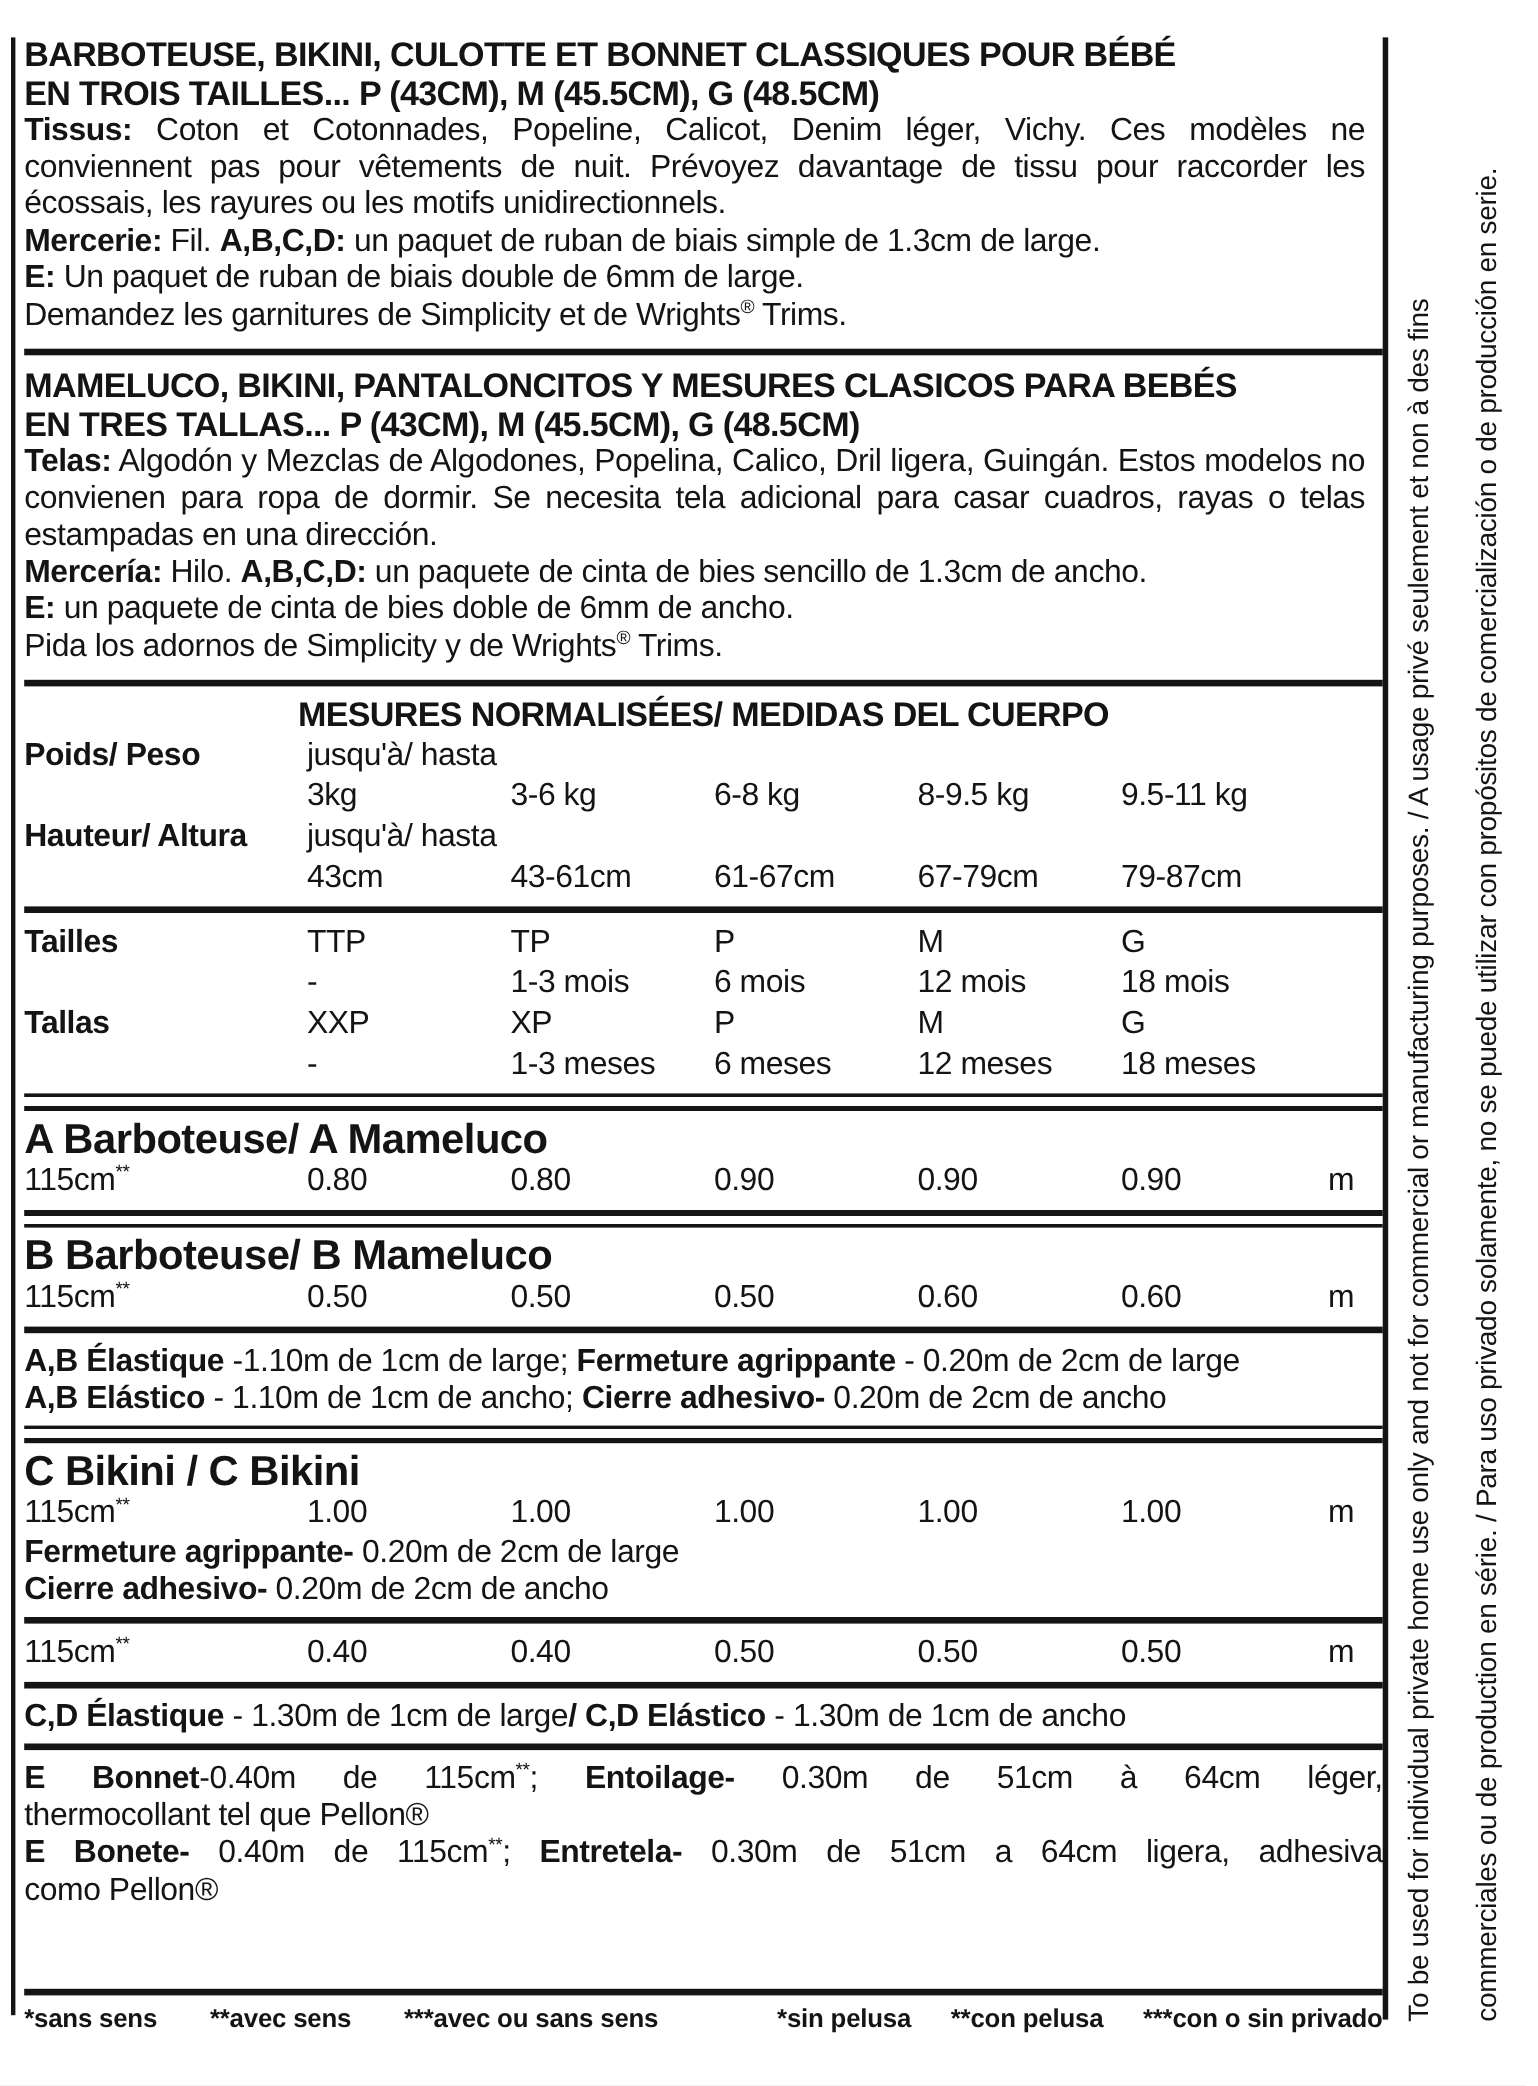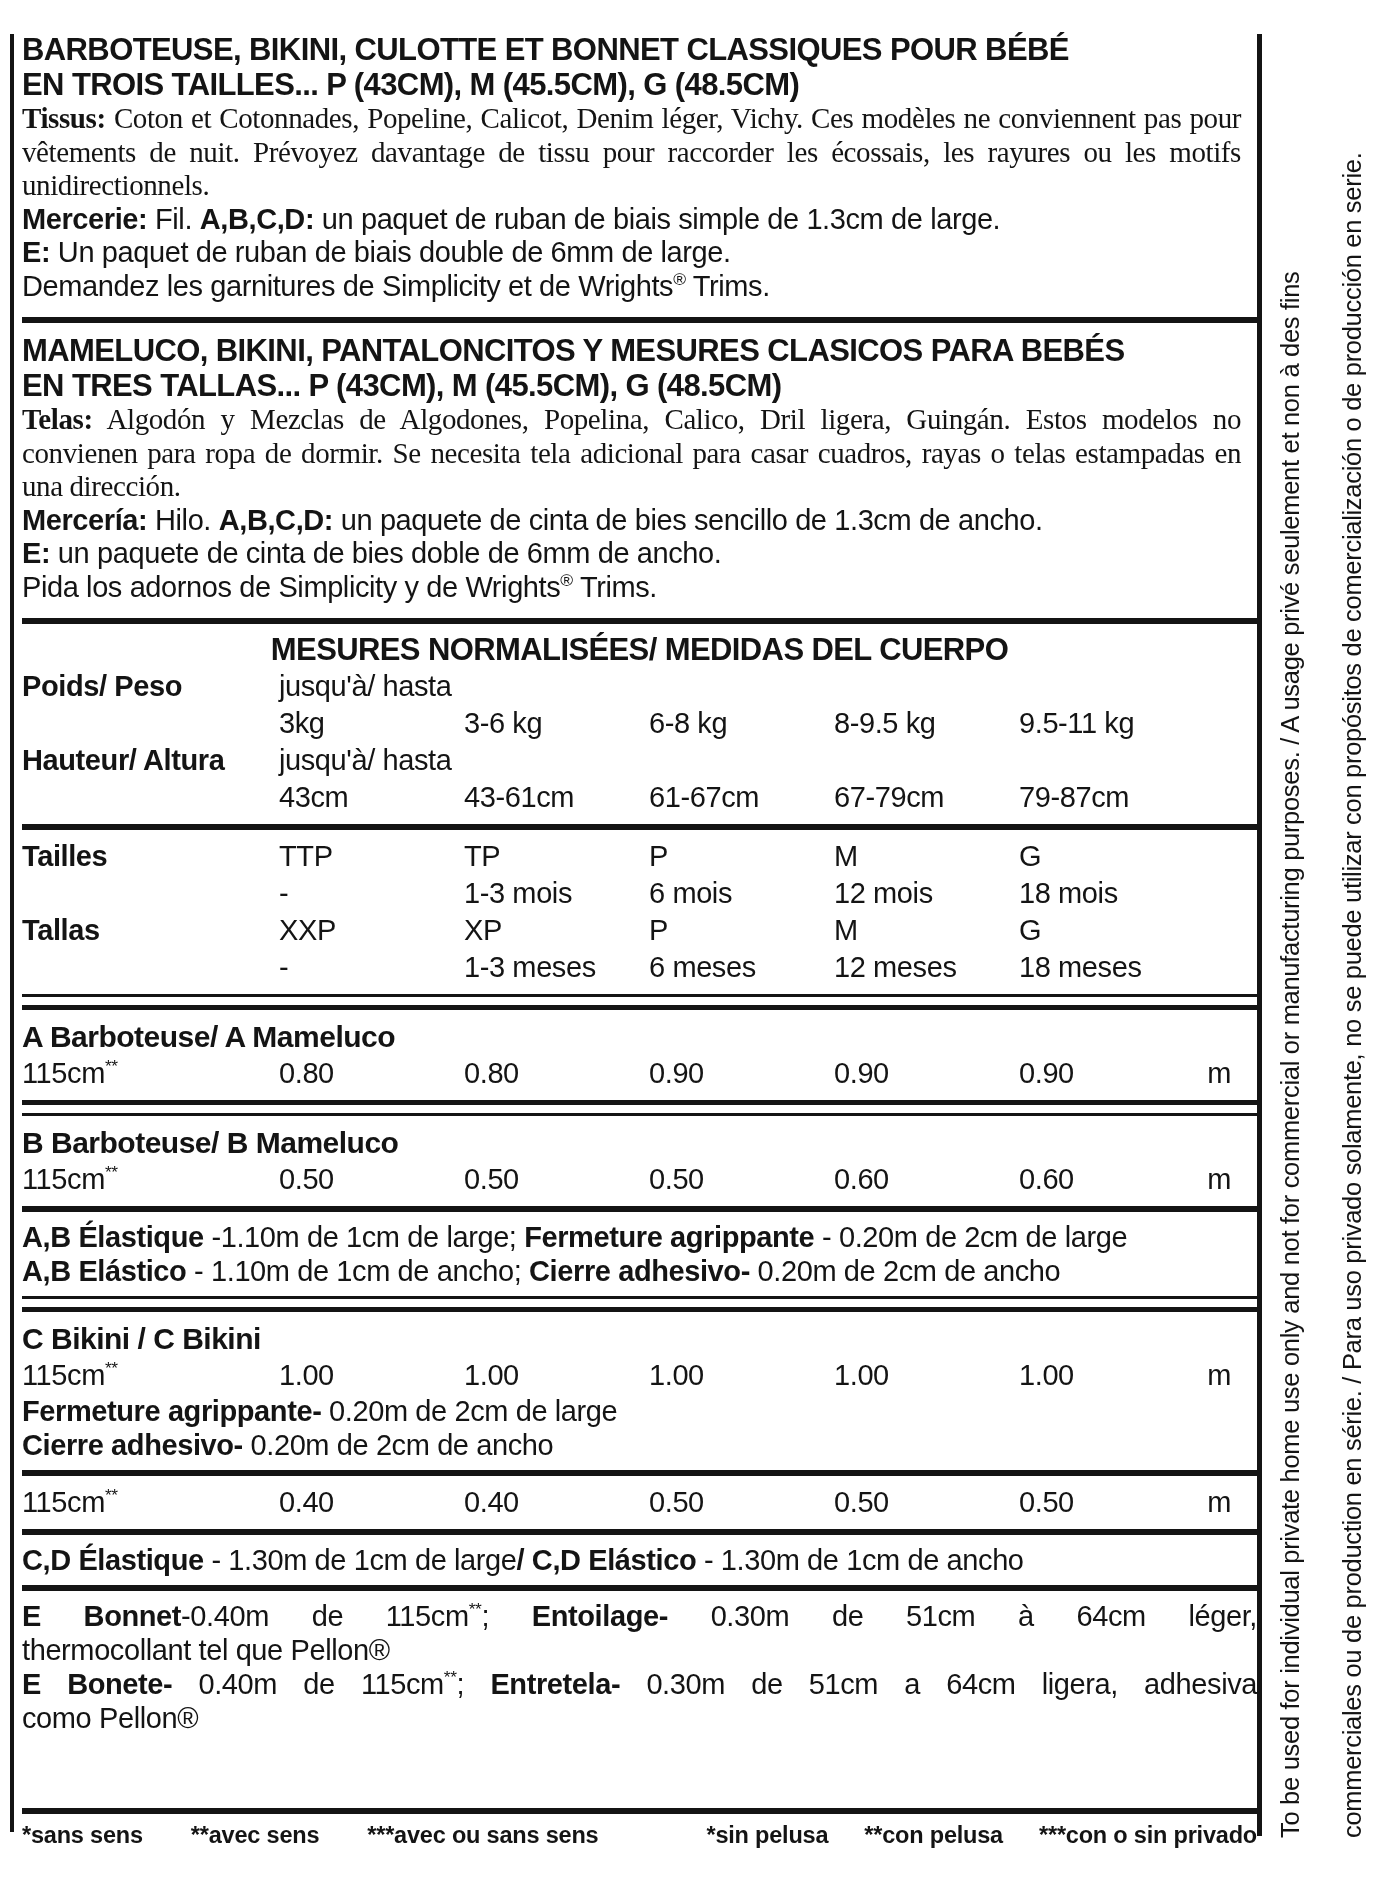--- a/index.html
+++ b/index.html
@@ -5,38 +5,38 @@
   html,body{margin:0;padding:0;background:#e8e8e8;}
   .page{
     position:relative;width:1398px;height:1896px;background:#fff;color:#141414;
     font-family:"Liberation Sans","DejaVu Sans",sans-serif;overflow:hidden;
   }
   .left-rule{position:absolute;left:10px;top:34px;width:4px;height:1798px;background:#141414;}
   .right-rule{position:absolute;left:1257px;top:34px;width:5px;height:1802px;background:#141414;}
   .main{position:absolute;left:22px;top:30px;width:1235px;}
   .title{font-size:31px;font-weight:bold;line-height:35px;letter-spacing:-0.6px;}
   .body{font-size:29px;line-height:33.5px;margin:0;letter-spacing:-0.4px;}
-  .jt{text-align:justify;font-family:Liberation Serif, serif;}
+  .jt{text-align:justify;}
   .jtl{text-align:justify;text-align-last:justify;}
   b{font-weight:bold;}
   sup{font-size:60%;vertical-align:super;line-height:0;}
   .lang{padding:2px 16px 6px 0;}
   .rule{height:6px;background:#141414;margin:8px 0;}
   .rule-thin-thick{height:16px;margin:8px 0;
     background:linear-gradient(#141414 0 3px,transparent 3px 11px,#141414 11px 16px);}
   .rule-thick-thin{height:16px;margin:8px 0;
     background:linear-gradient(#141414 0 5px,transparent 5px 13px,#141414 13px 16px);}
   .trow{display:grid;grid-template-columns:257px repeat(5,185px) 1fr;
     font-size:29px;line-height:37px;letter-spacing:-0.4px;align-items:baseline;}
   .tlabel{}
   .b{font-weight:bold;}
   .tspan{grid-column:2 / -1;}
   .tcell{}
   .tunit{justify-self:end;padding-right:26px;}
-  .yhead{font-size:30px;font-weight:bold;line-height:37px;letter-spacing:-0.5px;}
+  .yhead{font-size:38px;font-weight:bold;line-height:37px;letter-spacing:-0.5px;}
   .note{font-size:29px;line-height:34px;margin:0;letter-spacing:-0.4px;}
   .mes-title{font-size:31px;font-weight:bold;line-height:36px;letter-spacing:-0.6px;text-align:center;}
   .footer{position:absolute;left:22px;top:1800px;width:1235px;font-weight:bold;}
   .fnrow{display:flex;align-items:baseline;font-size:23.5px;letter-spacing:-0.2px;margin-top:6px;}
   .fn-left{display:flex;gap:48px;}
   .fn-right{display:flex;gap:36px;margin-left:auto;}
   .vtext{position:absolute;white-space:nowrap;transform-origin:0 0;transform:rotate(-90deg);
     top:1838px;font-size:25.5px;line-height:28px;letter-spacing:-0.3px;color:#141414;}
   .v1{left:1276px;}
   .v2{left:1338px;}

